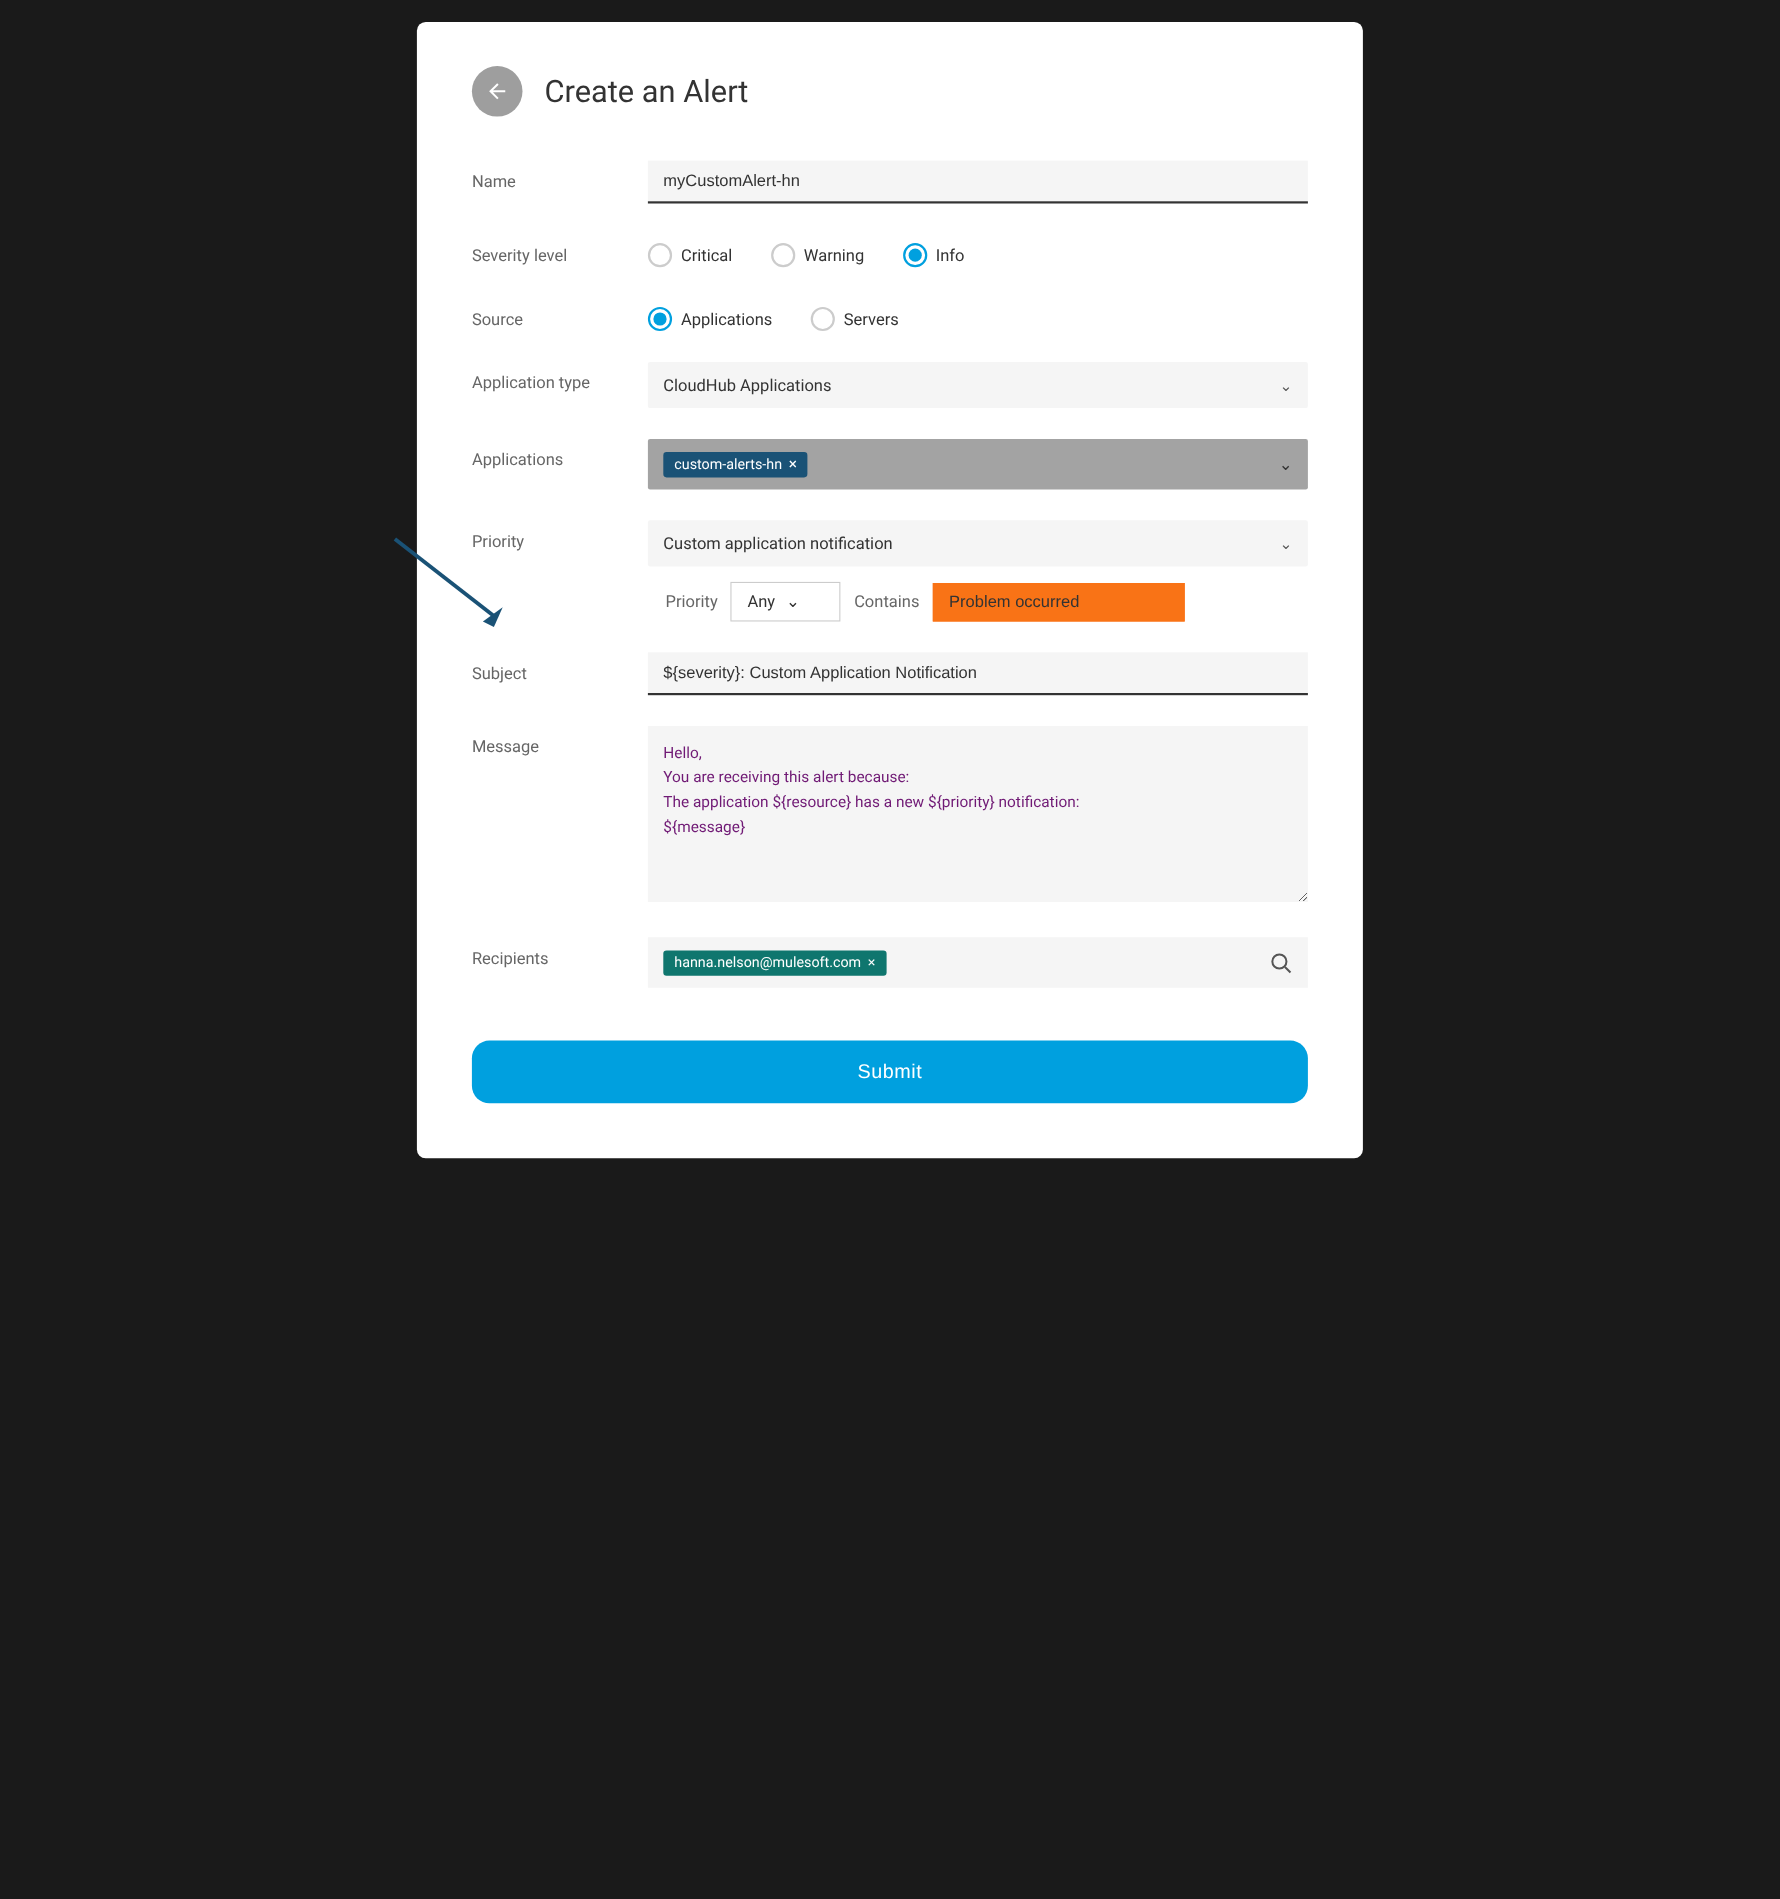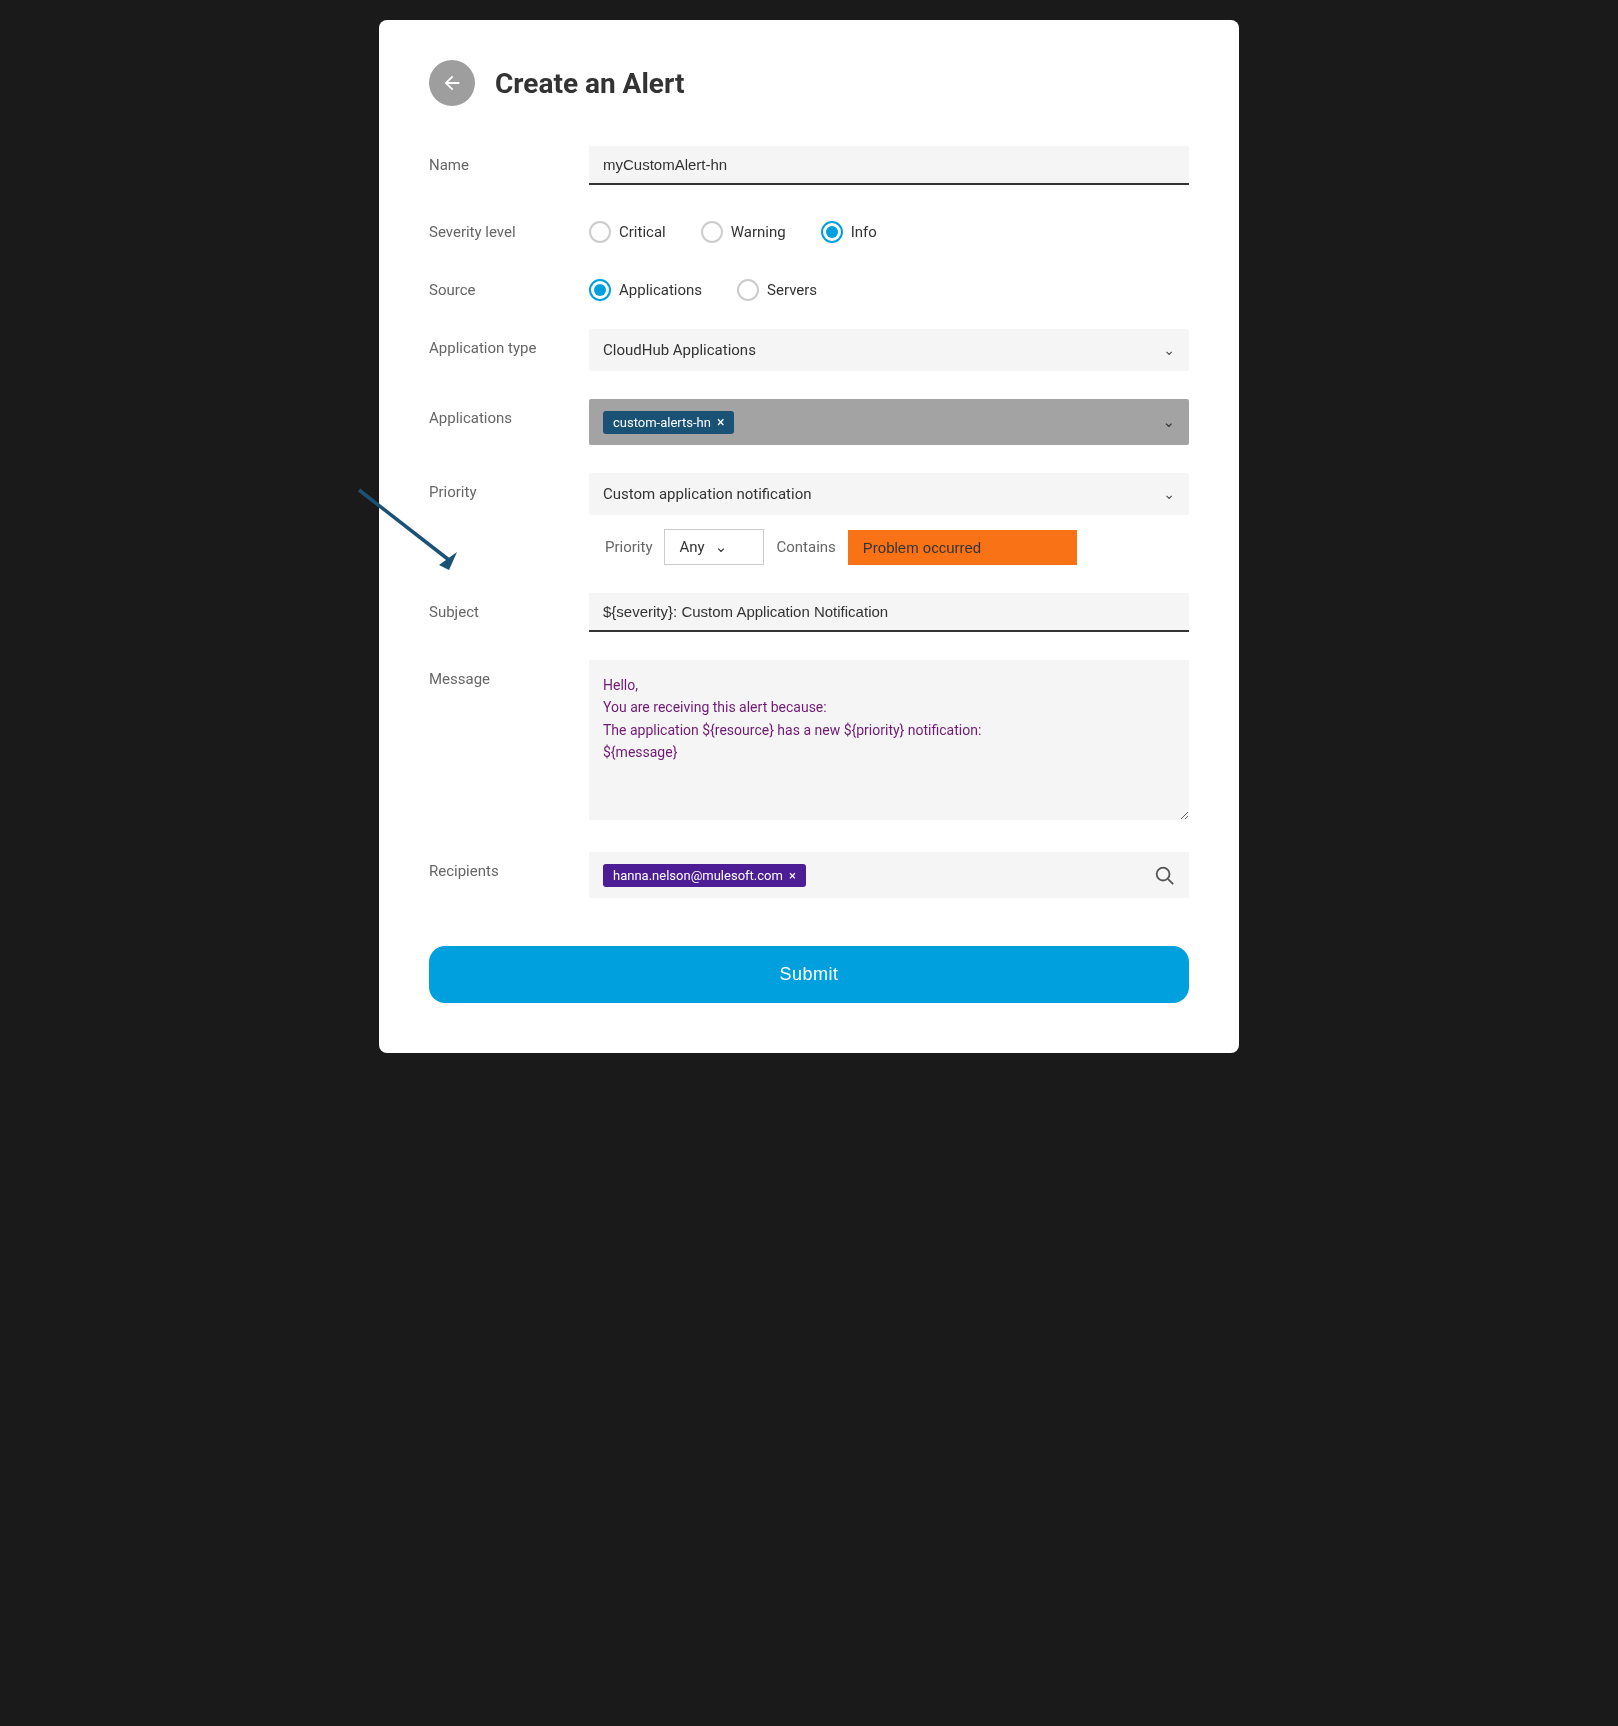--- a/index.html
+++ b/index.html
@@ -37,21 +37,21 @@
       align-items: center;
       justify-content: center;
       flex-shrink: 0;
     }
     .back-btn svg {
       width: 22px;
       height: 22px;
     }
     .page-title {
       font-size: 28px;
-      font-weight: 700;
+      font-weight: 400;
       color: #333;
     }
     .form-row {
       display: flex;
       align-items: flex-start;
       margin-bottom: 28px;
     }
     .form-label {
       width: 160px;
       flex-shrink: 0;
@@ -206,21 +206,21 @@
       width: 100%;
       background: #f5f5f5;
       border: none;
       padding: 8px 14px;
       display: flex;
       align-items: center;
       justify-content: space-between;
       min-height: 46px;
     }
     .recipient-tag {
-      background: #4c1d95;
+      background: #0f766e;
       color: #fff;
       padding: 4px 10px;
       border-radius: 3px;
       font-size: 13px;
       display: flex;
       align-items: center;
       gap: 6px;
     }
     .search-icon-btn {
       background: none;

